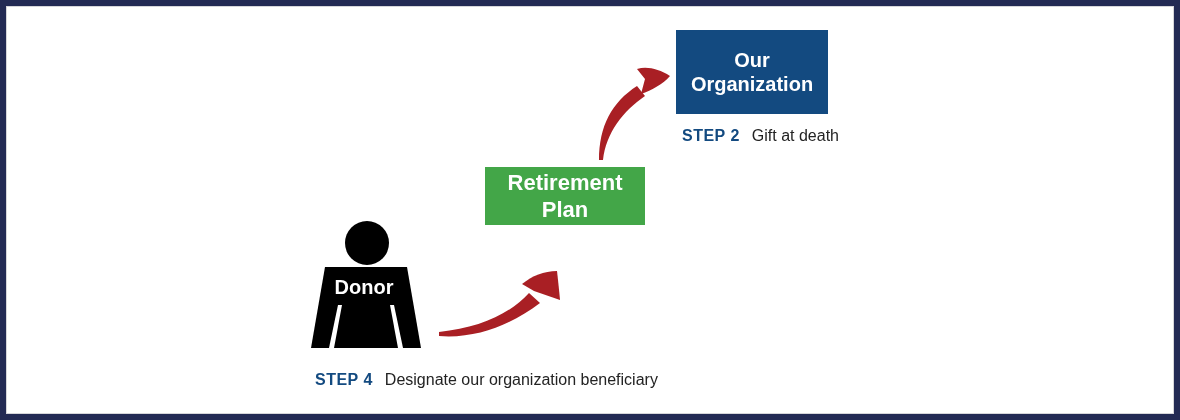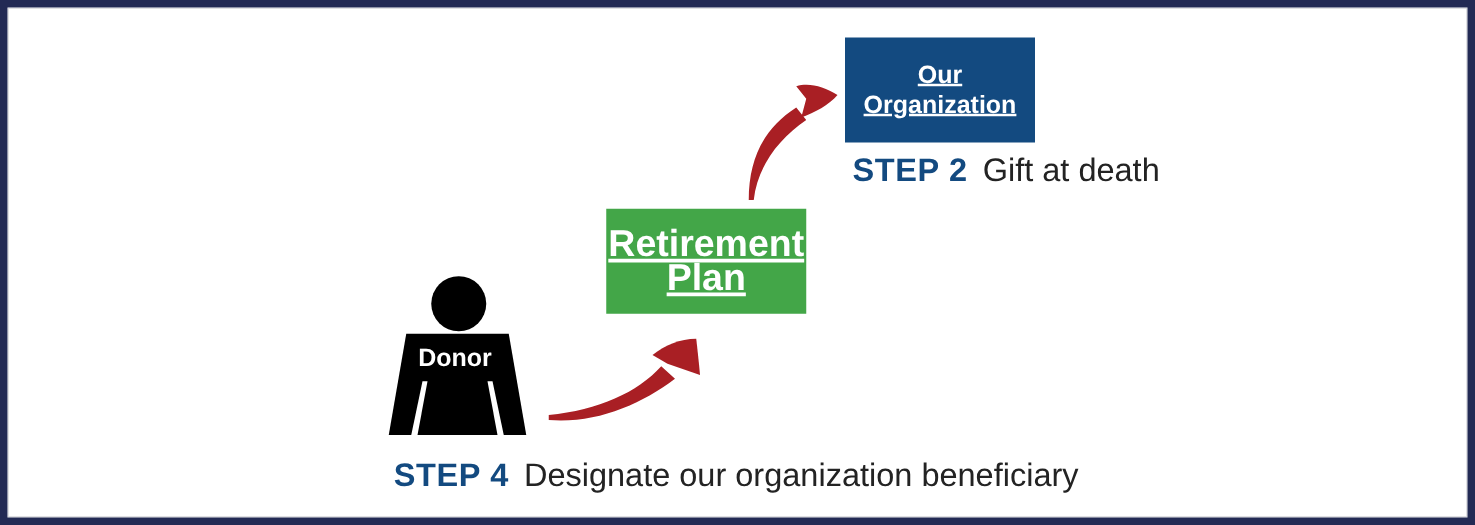--- a/index.html
+++ b/index.html
@@ -17,49 +17,48 @@
     background: #ffffff;
     overflow: hidden;
     box-shadow: inset 0 0 0 1px #d6d6da;
   }
   .abs { position: absolute; }
 
   
   .node-box {
     display: flex;
     align-items: center;
-    justify-content: center;
+    justify-content: flex-start;
     text-align: center;
     color: #ffffff;
     font-weight: bold;
-    text-decoration: underline;
   }
   .org-box {
     left: 670px; top: 24px;
     width: 152px; height: 84px;
     background: #134a80;
     font-size: 20px;
     line-height: 24px;
     padding: 0 8px;
     box-sizing: border-box;
   }
   .plan-box {
     left: 479px; top: 161px;
-    width: 160px; height: 84px;
+    width: 160px; height: 58px;
     background: #43a648;
-    font-size: 30px;
+    font-size: 22px;
     line-height: 27px;
     padding: 0 6px;
     box-sizing: border-box;
   }
 
   
   .step-row {
     white-space: nowrap;
-    font-size: 26px;
+    font-size: 16px;
     line-height: 26px;
   }
   .step-title {
     color: #134a80;
     font-weight: bold;
     letter-spacing: 0.5px;
   }
   .step-desc {
     color: #232323;
     margin-left: 12px;

